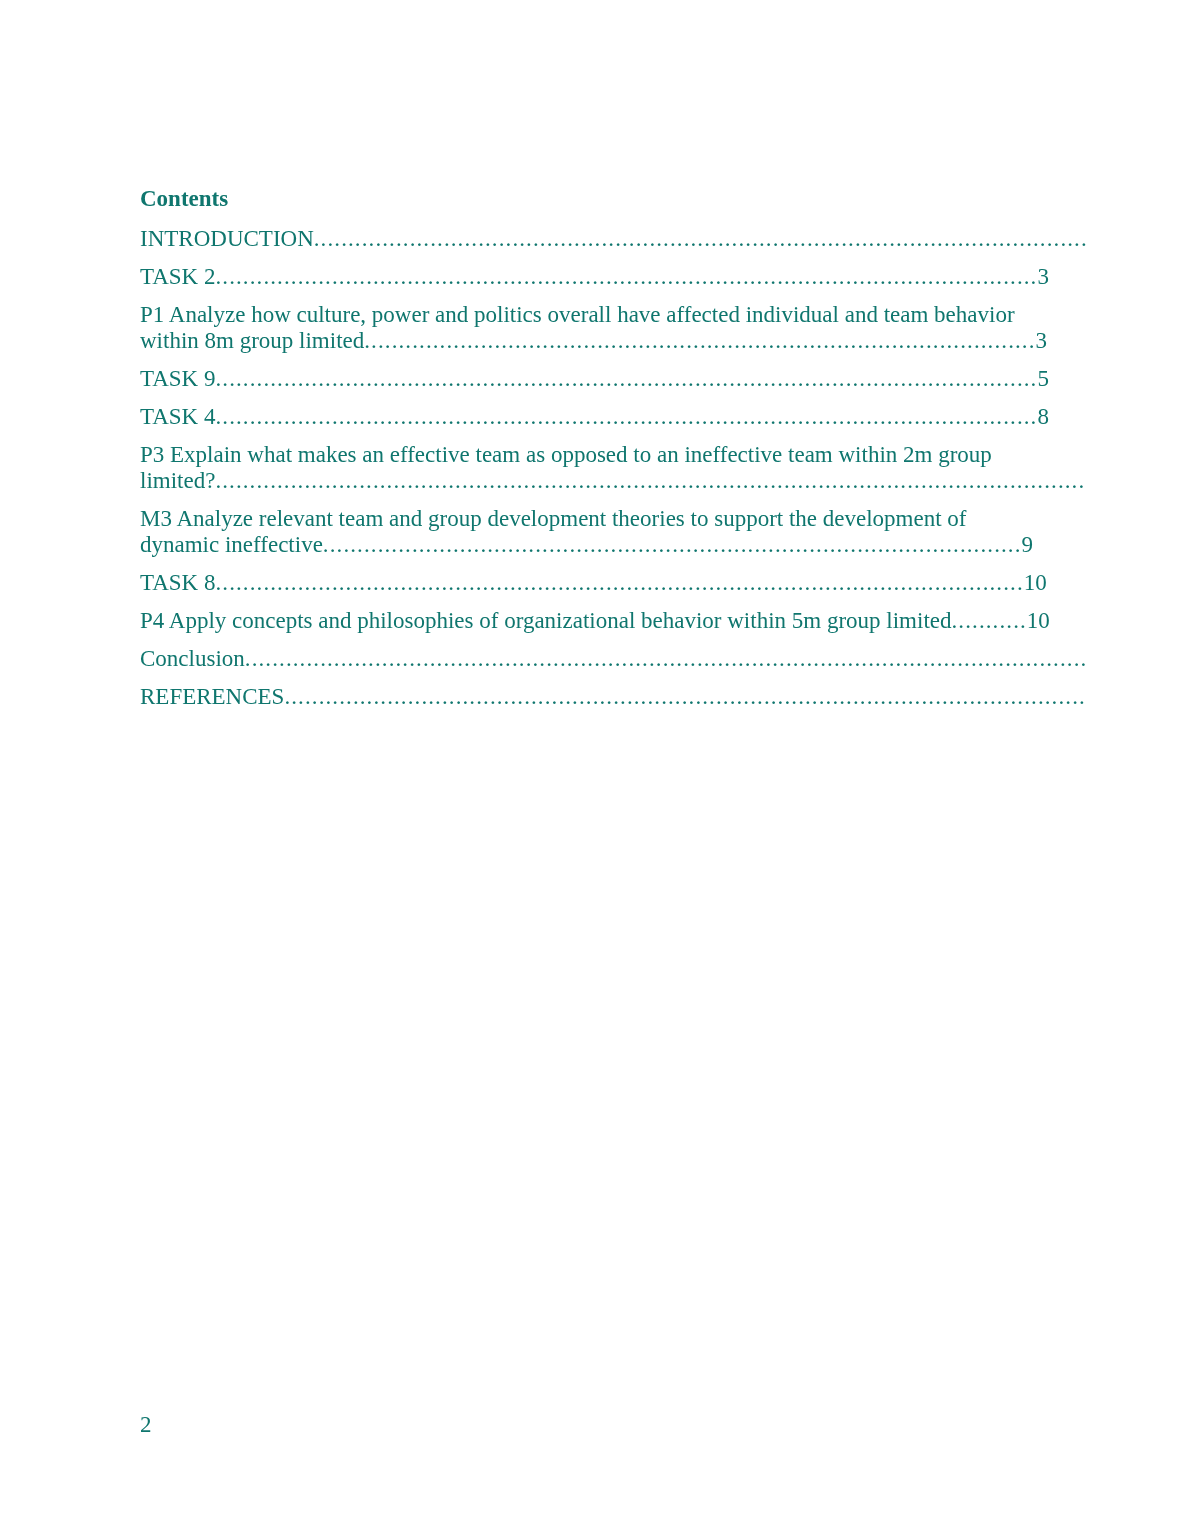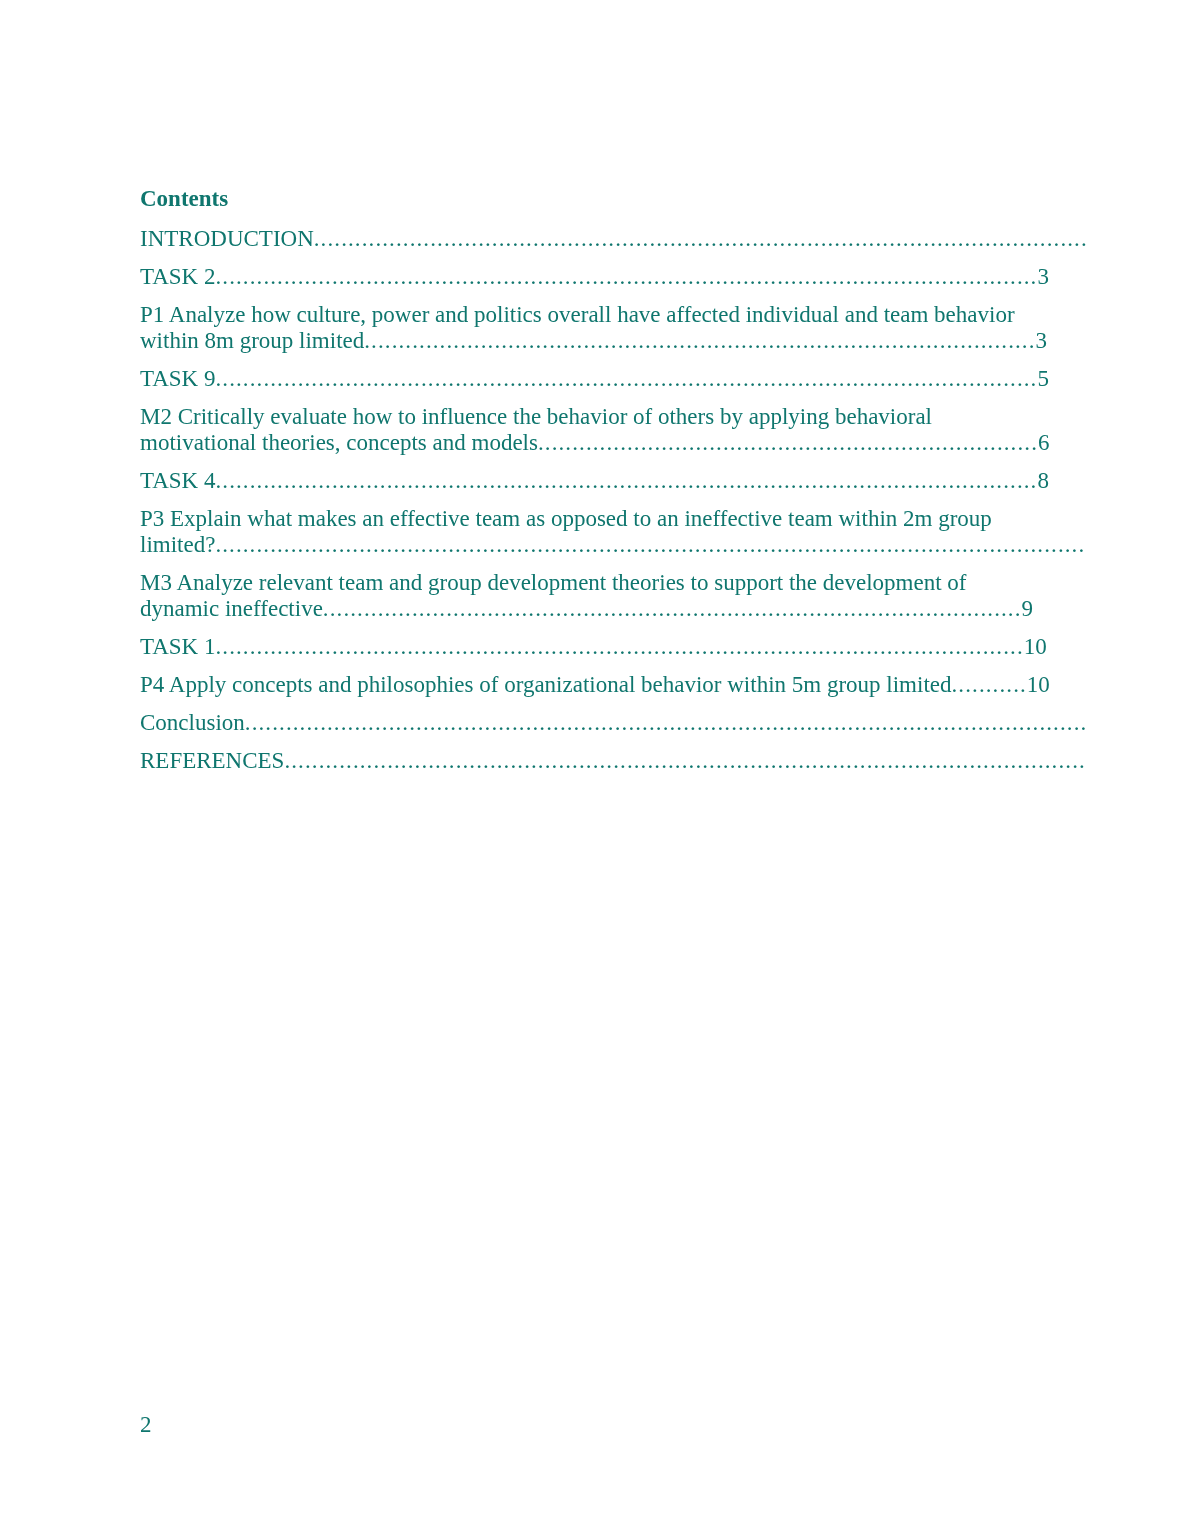--- a/index.html
+++ b/index.html
@@ -51,24 +51,23 @@
 <body>
 
 <div class="page">
   <div class="content">
     <h1 class="toc-heading">Contents</h1>
     <div id="toc-list">
         <p class="toc-entry"><span class="t">INTRODUCTION</span><span class="dots">............................................................................................................................................................................................................................................................................................................</span></p>
         <p class="toc-entry"><span class="t">TASK 2</span><span class="dots">........................................................................................................................</span><span class="pg">3</span></p>
         <p class="toc-entry"><span class="t">P1 Analyze how culture, power and politics overall have affected individual and team behavior within 8m group limited</span><span class="dots">..................................................................................................</span><span class="pg">3</span></p>
         <p class="toc-entry"><span class="t">TASK 9</span><span class="dots">........................................................................................................................</span><span class="pg">5</span></p>
-        <p class="toc-entry"><span class="t">M2 Critically evaluate how to influence the behavior of others by applying behavioral motivational theories, concepts and models</span><span class="dots">.........................................................................</span><span class="pg">6</span></p>
         <p class="toc-entry"><span class="t">TASK 4</span><span class="dots">........................................................................................................................</span><span class="pg">8</span></p>
         <p class="toc-entry"><span class="t">P3 Explain what makes an effective team as opposed to an ineffective team within 2m group limited?</span><span class="dots">............................................................................................................................................................................................................................................................................................................</span></p>
         <p class="toc-entry"><span class="t">M3 Analyze relevant team and group development theories to support the development of dynamic ineffective</span><span class="dots">......................................................................................................</span><span class="pg">9</span></p>
-        <p class="toc-entry"><span class="t">TASK 1</span><span class="dots">......................................................................................................................</span><span class="pg">10</span></p>
+        <p class="toc-entry"><span class="t">TASK 8</span><span class="dots">......................................................................................................................</span><span class="pg">10</span></p>
         <p class="toc-entry"><span class="t">P4 Apply concepts and philosophies of organizational behavior within 5m group limited</span><span class="dots">...........</span><span class="pg">10</span></p>
         <p class="toc-entry"><span class="t">Conclusion</span><span class="dots">............................................................................................................................................................................................................................................................................................................</span></p>
         <p class="toc-entry"><span class="t">REFERENCES</span><span class="dots">............................................................................................................................................................................................................................................................................................................</span></p>
       </div>
   </div>
   <div class="footer-page-number">2</div>
 </div>
 
 </body></html>

